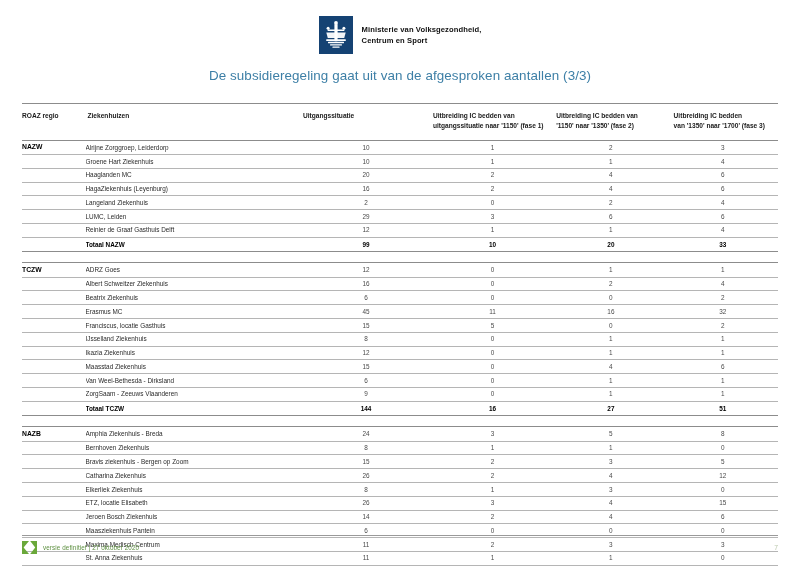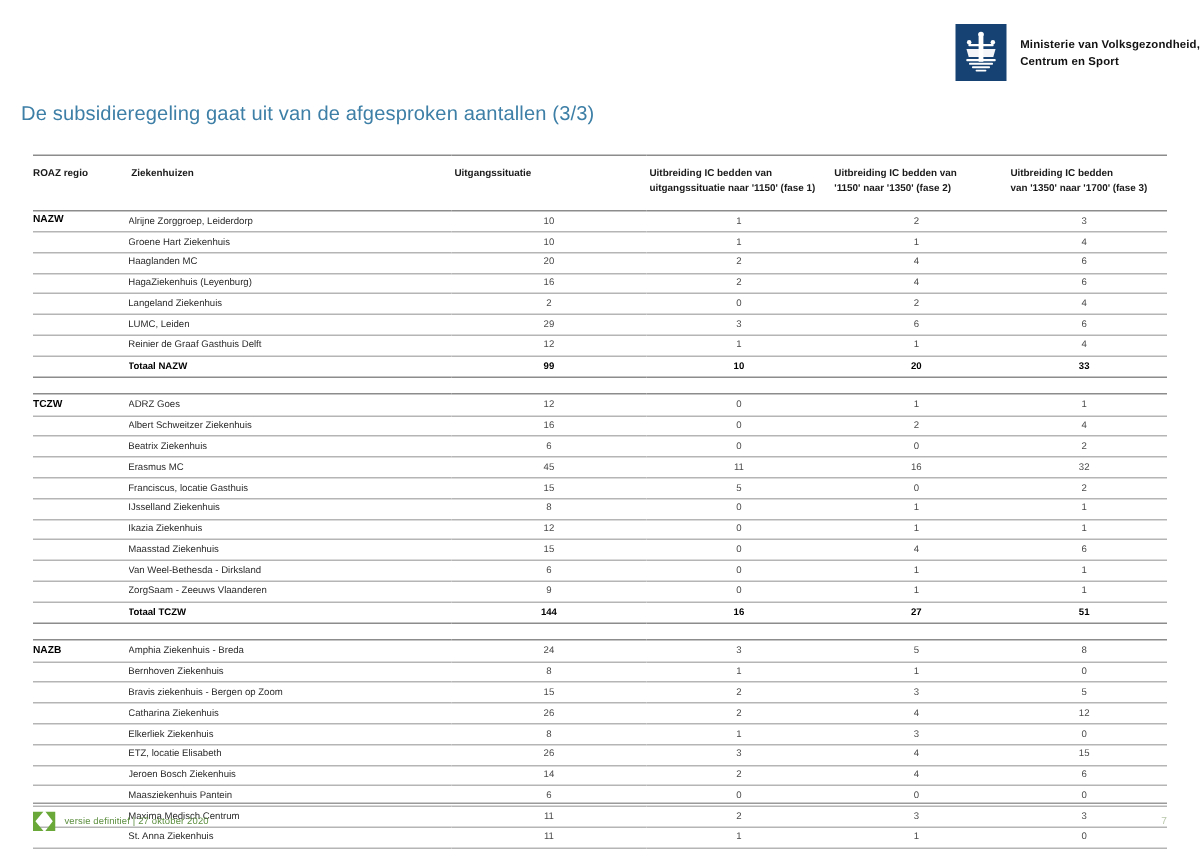--- a/index.html
+++ b/index.html
@@ -13,21 +13,21 @@
     font-family: "Liberation Sans", sans-serif;
     overflow: hidden;
     position: relative;
   }
 
   
   .page-header {
     height: 62px;
     display: flex;
     align-items: center;
-    justify-content: flex-end;
+    justify-content: center;
     padding-top: 8px;
     box-sizing: border-box;
   }
   .logo-block {
     display: flex;
     align-items: center;
     gap: 9px;
   }
   .logo-mark {
     width: 34px;
@@ -43,26 +43,26 @@
     font-size: 7.6px;
     line-height: 1.45;
     color: #111111;
     font-weight: bold;
     letter-spacing: .1px;
     white-space: pre-line;
   }
 
   
   .doc-title {
+    text-align: center;
     color: #3d7fa6;
     font-size: 13.4px;
     letter-spacing: .1px;
     margin: 6px 0 0 0;
     font-weight: normal;
-    padding-left: 14px;
   }
 
   
   .table-wrap {
     margin: 20px 22px 0 22px;
   }
   table.grid {
     width: 100%;
     border-collapse: collapse;
     table-layout: fixed;

